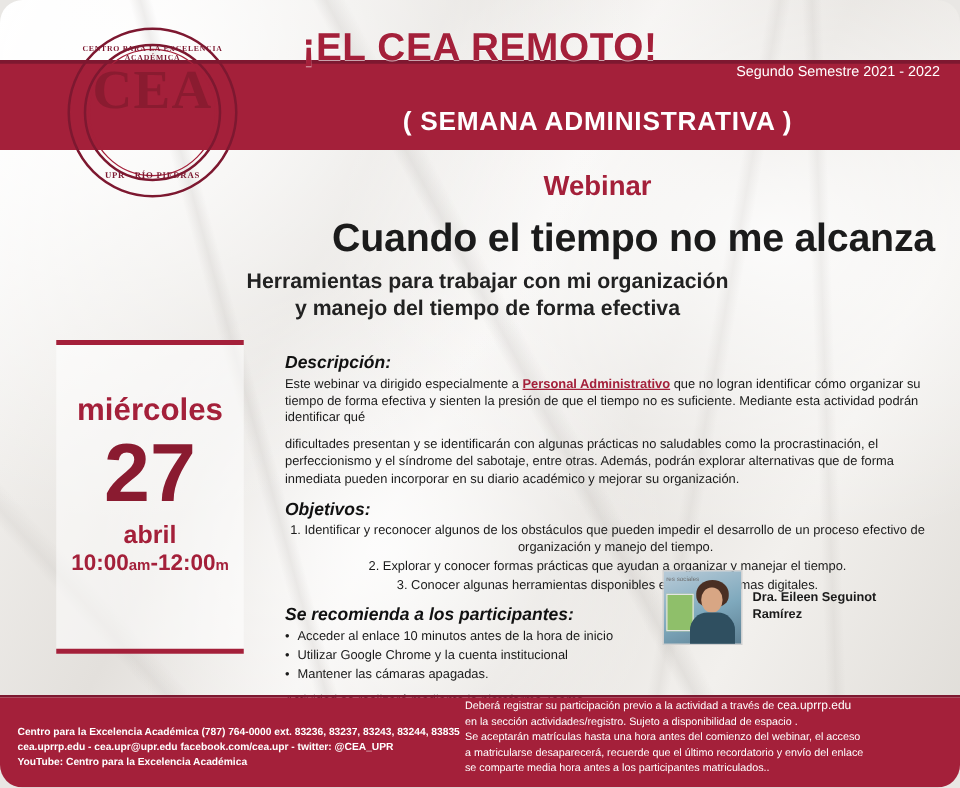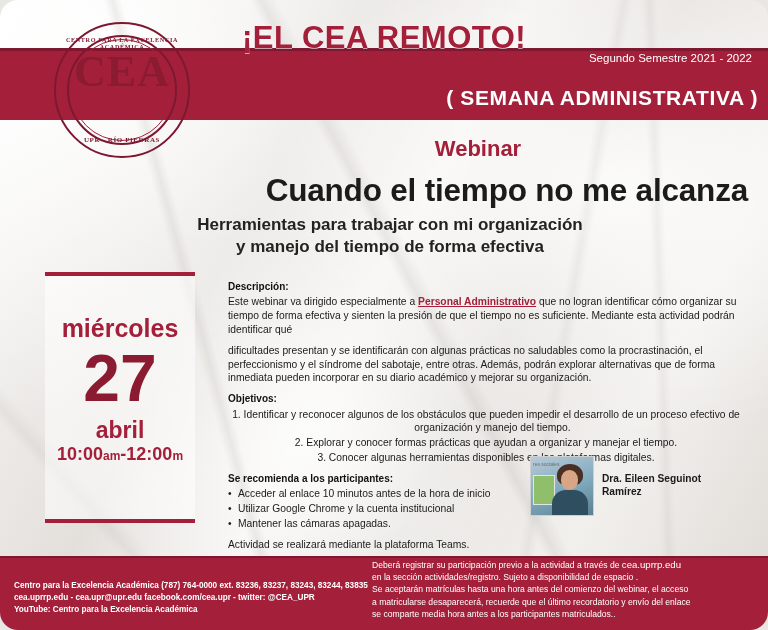--- a/index.html
+++ b/index.html
@@ -73,21 +73,21 @@
     top: 52px;
     font-size: 11.5px;
     font-weight: normal;
     color: #ffffff;
   }
   .semana {
     position: absolute;
     left: 198px;
     top: 86px;
     width: 560px;
-    text-align: right;
+    text-align: center;
     font-size: 21px;
     font-weight: bold;
     color: #ffffff;
     letter-spacing: 0.6px;
   }
   .webinar {
     position: absolute;
     left: 198px;
     top: 136px;
     width: 560px;
@@ -194,21 +194,21 @@
   }
   .date-num {
     margin-top: 2px;
     font-size: 66px;
     font-weight: bold;
     color: #8a1b30;
     line-height: 1;
   }
   .date-month {
     margin-top: 6px;
-    font-size: 23px;
+    font-size: 20px;
     font-weight: bold;
     color: #a4203a;
   }
   .date-time {
     font-size: 18px;
     font-weight: bold;
     color: #a4203a;
   }
   .date-time .sm { font-size: 12px; }
 
@@ -217,23 +217,24 @@
     position: absolute;
     left: 228px;
     top: 280px;
     width: 516px;
     font-size: 10.3px;
     color: #1a1a1a;
     line-height: 1.34;
   }
   .body-col h4 {
     margin: 0 0 2px 0;
-    font-size: 10px;
+    font-size: 14px;
     font-weight: bold;
     color: #111;
+    font-style: italic;
   }
   .body-col p {
     margin: 0 0 7px 0;
   }
   .hl-red-underline {
     color: #a4203a;
     font-weight: bold;
     text-decoration: underline;
   }
   .obj-list, .rec-list {

